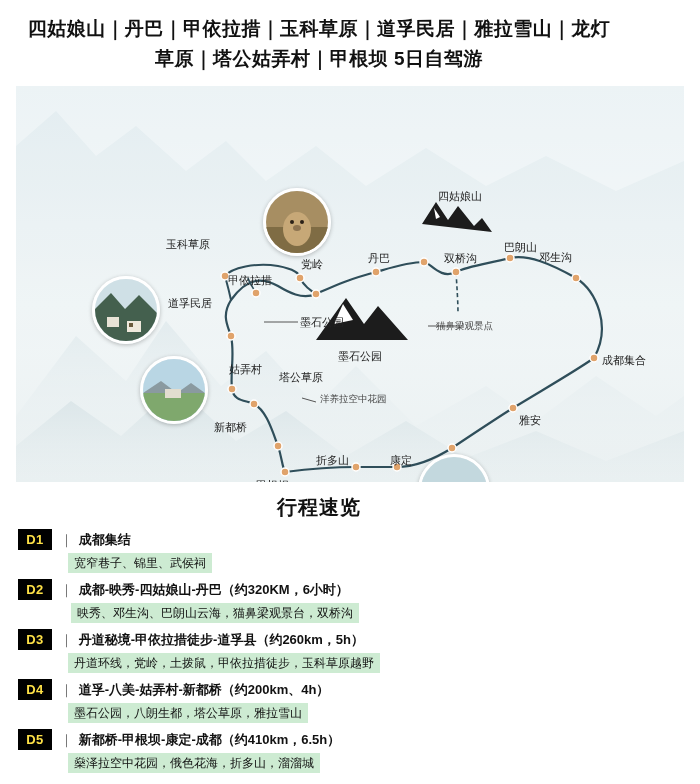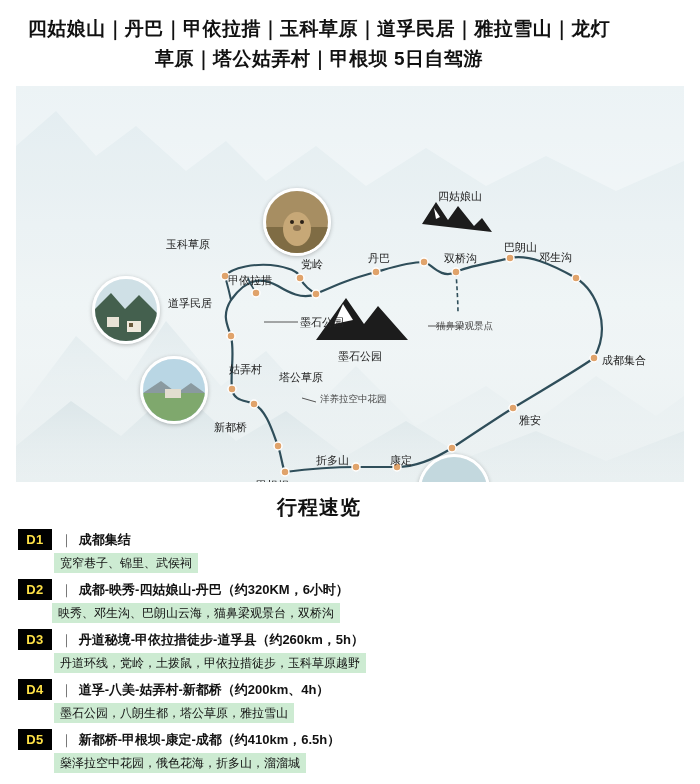--- a/index.html
+++ b/index.html
@@ -116,22 +116,22 @@
     margin-top: 3px;
   }
   .day-detail {
     background: #cdebd2;
     color: #111;
     font-size: 12px;
     line-height: 18px;
     padding: 1px 6px;
     white-space: nowrap;
   }
-  .indent-0 { margin-left: 34px; }
-  .indent-1 { margin-left: 36px; }
+  .indent-0 { margin-left: 53px; }
+  .indent-1 { margin-left: 50px; }
 </style>
 </head>
 <body>
 
 <div class="page">
 
   <div class="title">四姑娘山｜丹巴｜甲依拉措｜玉科草原｜道孚民居｜雅拉雪山｜龙灯草原｜塔公姑弄村｜甲根坝 5日自驾游</div>
 
   <div class="map-wrap">
 

